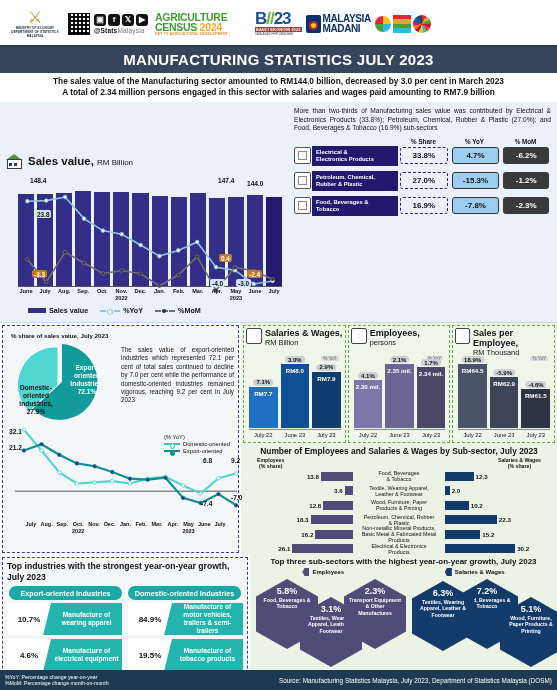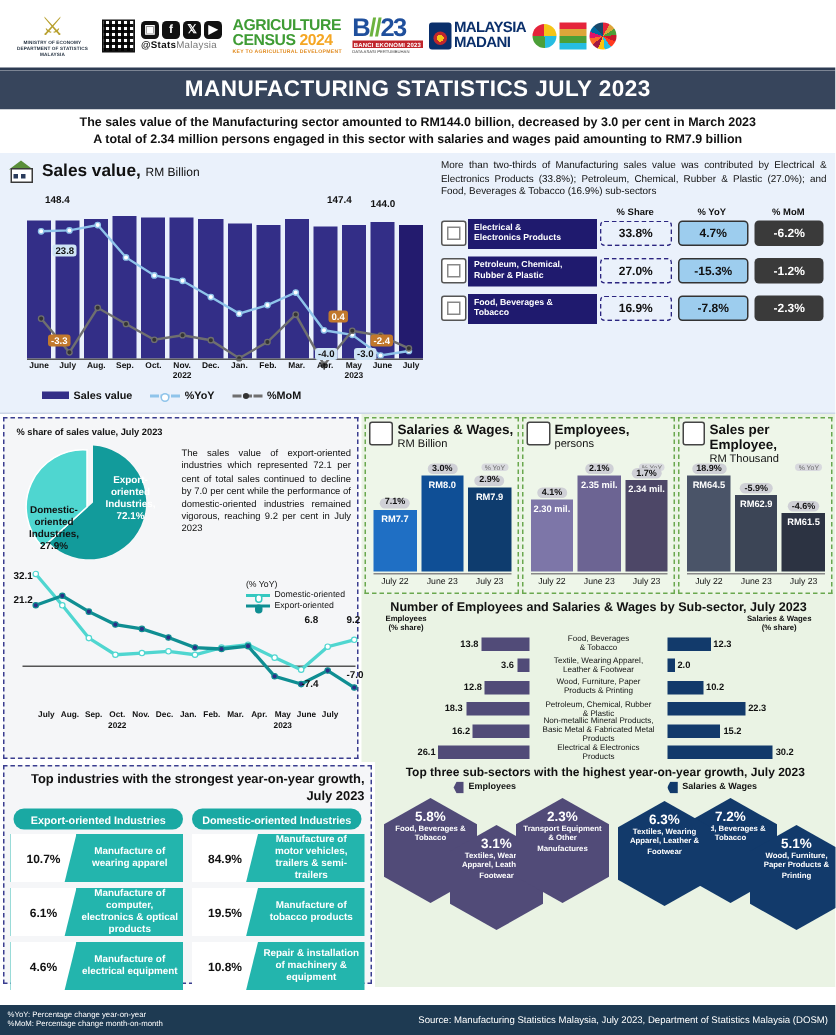--- a/index.html
+++ b/index.html
@@ -29,21 +29,21 @@
   .sico{width:12px;height:12px;border-radius:3px;background:#111;color:#fff;font-size:8px;
         display:flex;align-items:center;justify-content:center;font-weight:bold;}
   .sico.ig{background:#111;}
   .shandle{font-size:6.5px;font-weight:bold;color:#111;letter-spacing:.2px;}
   .shandle i{font-style:normal;color:#777;font-weight:normal;}
   .agri{background:#fff;border-radius:3px;padding:1px 3px;text-align:left;}
   .agri .l1{color:#3f9c35;font-weight:bold;font-size:10.5px;line-height:10px;letter-spacing:-.3px;}
   .agri .l2{color:#3f9c35;font-weight:bold;font-size:10.5px;line-height:10px;letter-spacing:-.3px;}
   .agri .l2 span{color:#f5a623;}
   .agri .l3{color:#e08a1e;font-size:3.4px;font-weight:bold;letter-spacing:.2px;}
-  .banci{background:#fff;}
+  .banci{background:#fff;margin-left:20px;}
   .banci .big{font-size:17px;font-weight:bold;color:#1f4f9c;letter-spacing:-1px;line-height:16px;}
   .banci .big em{font-style:normal;color:#6db33f;}
   .banci .sm{background:#c0262c;color:#fff;font-size:4px;font-weight:bold;padding:0 1px;letter-spacing:.1px;}
   .banci .sm2{font-size:2.8px;color:#444;}
   .madani{display:flex;align-items:center;gap:2px;}
   .madani .mico{width:15px;height:18px;background:#0a2f6b;border-radius:2px;position:relative;}
   .madani .mico:after{content:"";position:absolute;left:3px;top:6px;width:9px;height:9px;border-radius:50%;
       background:radial-gradient(circle at 50% 50%,#f5c518 0 35%,#c0262c 36% 100%);}
   .madani .mtx{font-size:10px;font-weight:bold;color:#0a2f6b;line-height:9.5px;letter-spacing:-.4px;}
   .sdg{display:flex;gap:2px;align-items:center;}
@@ -57,21 +57,21 @@
       conic-gradient(#f5c518 0 25%,#26bde2 25% 50%,#4c9f38 50% 75%,#e5243b 75% 100%);}
 
   
   .titlebar{background:#37455c;color:#fff;text-align:center;font-size:15px;font-weight:bold;
     letter-spacing:.3px;padding:4px 0 5px;}
   .subtitle{background:#fff;text-align:center;padding:3px 6px 4px;}
   .subtitle div{font-size:8.3px;font-weight:bold;color:#111;line-height:11px;}
 
   
   .salesrow{display:flex;background:#eaf1fb;padding:3px 4px 2px;border-bottom:1px solid #ccd6e6;}
-  .salesleft{width:286px;}
+  .salesleft{width:286px;margin-top:47px;}
   .secthead{display:flex;align-items:center;gap:4px;}
   .ico-factory{width:20px;height:17px;position:relative;flex:0 0 auto;}
   .ico-factory .body{position:absolute;left:3px;bottom:0;width:15px;height:10px;background:#fff;border:1.2px solid #3a3a3a;}
   .ico-factory .roof{position:absolute;left:2px;top:2px;width:0;height:0;border-left:8px solid transparent;border-right:8px solid transparent;border-bottom:6px solid #5a8f3a;}
   .ico-factory .win{position:absolute;bottom:3px;left:5px;width:3px;height:3px;background:#2b3c5c;box-shadow:5px 0 0 #2b3c5c;}
   .secthead h2{font-size:11.5px;font-weight:bold;color:#111;}
   .secthead h2 small{font-size:8px;font-weight:normal;}
 
   .chartbox{position:relative;height:150px;margin-top:1px;}
   .bars{position:absolute;left:14px;right:8px;top:18px;height:98px;display:flex;align-items:flex-end;gap:3px;}
@@ -167,21 +167,21 @@
   .tleft .v{font-size:6.2px;font-weight:bold;color:#111;}
   .tleft .b{height:9px;background:#514b78;}
   .tmid{width:92px;text-align:center;font-size:5.4px;color:#111;line-height:6.2px;}
   .tright{width:110px;display:flex;align-items:center;gap:2px;}
   .tright .b{height:9px;background:#123a6b;}
   .tright .v{font-size:6.2px;font-weight:bold;color:#111;}
 
   
   .bot{display:flex;height:150px;}
   .botleft{width:246px;border:1.4px dashed #3a3d8f;margin:2px;padding:3px 4px;background:#f5f6f8;}
-  .botleft h3{text-align:right;font-size:8.6px;font-weight:bold;color:#111;line-height:11px;}
+  .botleft h3{text-align:left;font-size:8.6px;font-weight:bold;color:#111;line-height:11px;}
   .chips{display:flex;gap:6px;margin:3px 2px 3px;}
   .chip{flex:1;background:#1aa9a3;color:#fff;border-radius:10px;text-align:center;
      font-size:7.2px;font-weight:bold;padding:2.5px 0;}
   .indgrid{display:flex;gap:6px;}
   .indcol{flex:1;display:flex;flex-direction:column;gap:4px;}
   .indbar{background:#23b5ad;height:32px;position:relative;display:flex;align-items:center;}
   .indpct{width:44px;height:100%;background:#fff;display:flex;align-items:center;justify-content:center;
      font-size:8px;font-weight:bold;color:#111;
      clip-path:polygon(0 0,100% 0,82% 100%,0 100%);}
   .indtxt{flex:1;color:#fff;font-size:6.6px;font-weight:bold;text-align:center;line-height:8px;padding:0 2px;}
@@ -687,24 +687,20 @@
       <div class="chip">Export-oriented Industries</div>
       <div class="chip">Domestic-oriented Industries</div>
     </div>
     <div class="indgrid">
       <div class="indcol" id="expCol">
           <div class="indbar">
             <div class="indpct">10.7%</div>
             <div class="indtxt">Manufacture of wearing apparel</div>
           </div>
           <div class="indbar">
-            <div class="indpct">6.1%</div>
-            <div class="indtxt">Manufacture of computer, electronics &amp; optical products</div>
-          </div>
-          <div class="indbar">
             <div class="indpct">4.6%</div>
             <div class="indtxt">Manufacture of electrical equipment</div>
           </div>
         </div>
       <div class="indcol" id="domCol">
           <div class="indbar">
             <div class="indpct">84.9%</div>
             <div class="indtxt">Manufacture of motor vehicles, trailers &amp; semi-trailers</div>
           </div>
           <div class="indbar">

